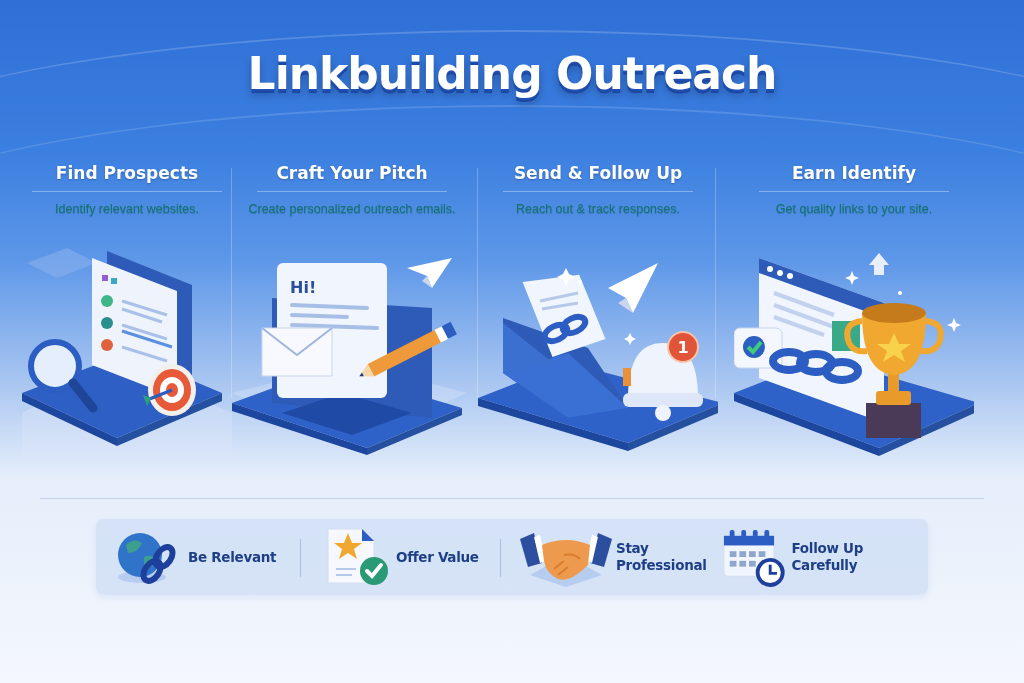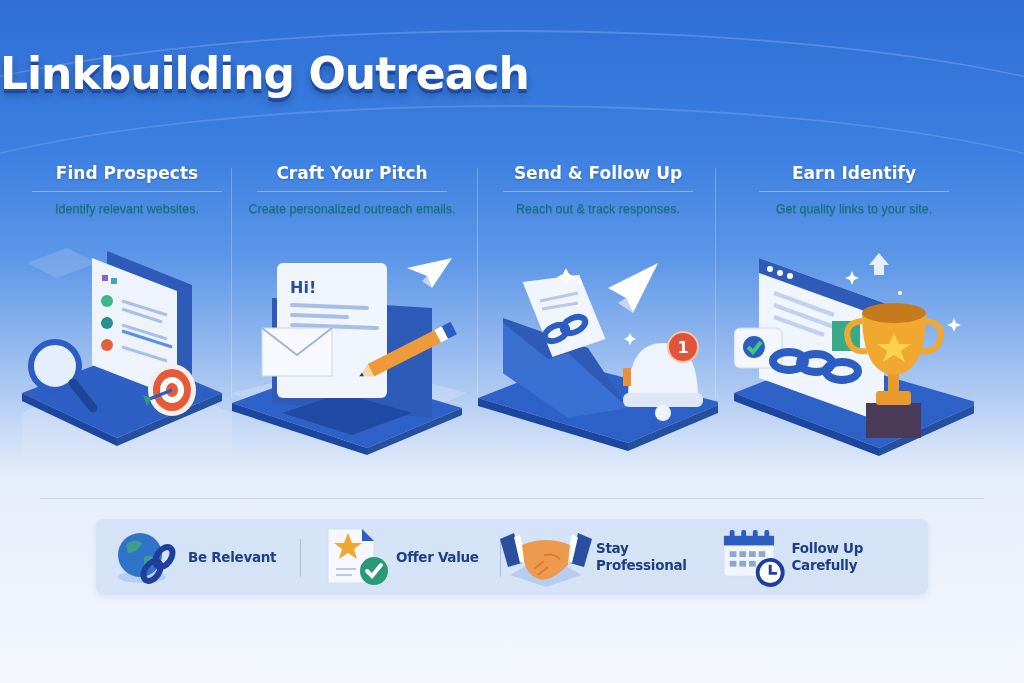--- a/index.html
+++ b/index.html
@@ -7,21 +7,21 @@
   body {
     font-family: "Liberation Sans", "DejaVu Sans", sans-serif;
     background: linear-gradient(180deg, #2f6fd6 0%, #3b7fe0 22%, #5d97e8 38%, #a9c6f1 56%, #e6eefb 70%, #f4f7fd 100%);
     position: relative;
   }
   .arc { position: absolute; border-radius: 50%; border-top: 2px solid rgba(255,255,255,0.18); }
   .arc1 { left: -200px; top: 30px; width: 1424px; height: 300px; }
   .arc2 { left: -150px; top: 105px; width: 1324px; height: 260px; border-top-color: rgba(255,255,255,0.14); }
 
   .title {
-    position: absolute; left: 0; right: 0; top: 48px; text-align: left;
+    position: absolute; left: 0; right: 0; top: 48px; text-align: center;
     font-family: "DejaVu Sans", sans-serif; font-weight: bold; font-size: 44px;
     color: #fff; letter-spacing: -1px;
     text-shadow: 0 2px 0 #1f4fb0, 0 4px 0 #1c48a3, 0 6px 8px rgba(0,0,0,0.25);
   }
 
   .steps { position: absolute; left: 0; top: 158px; width: 904px; height: 300px; }
   .step { position: absolute; top: 0; width: 240px; height: 300px; text-align: center; }
   .step .h {
     font-family: "DejaVu Sans", sans-serif; font-weight: bold; font-size: 17px; color: #fff;
     text-shadow: 0 1px 2px rgba(0,0,0,0.25); height: 30px; line-height: 30px;
@@ -236,21 +236,21 @@
           <line x1="12" y1="44" x2="32" y2="44"></line>
           <line x1="12" y1="50" x2="28" y2="50"></line>
         </g>
       <circle cx="50" cy="46" r="14" fill="#2a9a76"></circle>
       <polyline points="43,46 48,51 57,40" fill="none" stroke="#fff" stroke-width="4" stroke-linecap="round"></polyline>
     </svg>
     <span class="label" style="margin-left:2px">Offer Value</span>
   </div>
   <div class="tdiv" style="left:404px"></div>
 
-  <div class="tip" style="left:404px">
+  <div class="tip" style="left:424px">
     <svg width="92" height="64" viewBox="0 0 92 64">
       <polygon points="10,50 46,30 82,50 46,62" fill="#b6cdf0"></polygon>
       <polygon points="0,14 14,8 22,38 8,42" fill="#2b4f9e"></polygon>
       <polygon points="92,14 78,8 70,38 84,42" fill="#2b4f9e"></polygon>
       <polygon points="14,12 20,10 26,36 20,38" fill="#fff"></polygon>
       <polygon points="78,12 72,10 66,36 72,38" fill="#fff"></polygon>
       <path d="M22 20 Q46 10 70 20 L68 40 Q50 58 38 54 Q26 48 24 36 Z" fill="#ee9a4e"></path>
       <g stroke="#d97d2e" stroke-width="2" fill="none">
           <path d="M34 44 L44 36"></path>
           <path d="M38 50 L48 42"></path>

